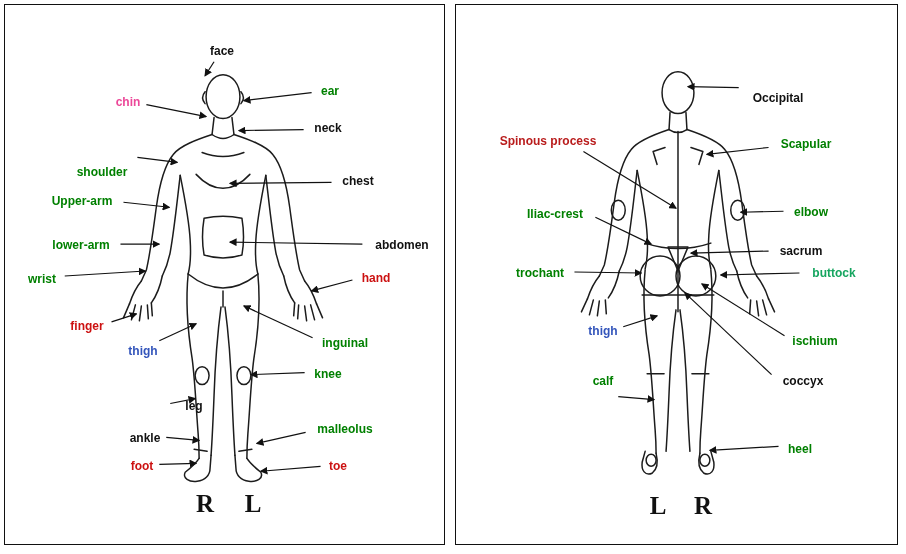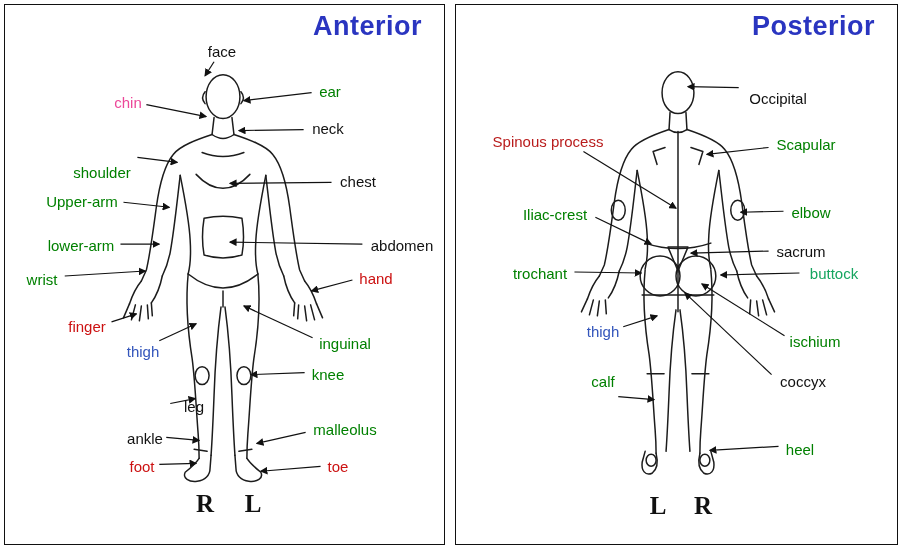--- a/index.html
+++ b/index.html
@@ -14,35 +14,34 @@
   .panel[data-panel-index="0"]{left:4px;width:441px;}
   .panel[data-panel-index="1"]{left:455px;width:443px;}
   .panel .title{
     position:absolute;top:6px;right:22px;margin:0;
     font-size:27px;font-weight:bold;letter-spacing:.5px;z-index:3;
   }
   svg.figure{position:absolute;left:0;top:0;width:100%;height:100%;z-index:1;}
   .labels{position:absolute;left:0;top:0;right:0;bottom:0;z-index:2;}
   .part-label{
     position:absolute;transform:translate(-50%,-50%);
-    font-size:15px;font-weight:normal;white-space:nowrap;
+    font-size:12px;font-weight:bold;white-space:nowrap;
   }
   .letter{
     position:absolute;transform:translate(-50%,-50%);
     font-family:"Liberation Serif",serif;
     font-size:25px;font-weight:bold;color:#111;
   }
 </style>
 </head>
 <body>
 
 <div class="canvas">
 
   <section class="panel" data-panel-index="0">
-    <h2 class="title" style="color: rgb(42, 53, 192);">Anterior</h2>
     <svg class="figure" xmlns="http://www.w3.org/2000/svg" viewBox="0 0 441 541" preserveAspectRatio="none">
         <defs>
           <marker id="ah0" viewBox="0 0 10 10" refX="8.5" refY="5" markerWidth="6.5" markerHeight="6.5" orient="auto">
             <path d="M0,0 L10,5 L0,10 Z" fill="#111"></path>
           </marker>
         </defs>
         <path d="M 202 92 a 17 22 0 1 0 34 0 a 17 22 0 1 0 -34 0" fill="none" stroke="#1c1c1c" stroke-width="1.5" stroke-linecap="round" stroke-linejoin="round"></path>
         <path d="M 201 87 q -5 6 0 12" fill="none" stroke="#1c1c1c" stroke-width="1.5" stroke-linecap="round" stroke-linejoin="round"></path>
         <path d="M 237 87 q 5 6 0 12" fill="none" stroke="#1c1c1c" stroke-width="1.5" stroke-linecap="round" stroke-linejoin="round"></path>
         <path d="M 210 113 L 208 130" fill="none" stroke="#1c1c1c" stroke-width="1.5" stroke-linecap="round" stroke-linejoin="round"></path>
@@ -124,21 +123,20 @@
         <span class="part-label" style="left: 340px; top: 424px; color: rgb(0, 128, 0);">malleolus</span>
         <span class="part-label" style="left: 140px; top: 433px; color: rgb(17, 17, 17);">ankle</span>
         <span class="part-label" style="left: 137px; top: 461px; color: rgb(204, 17, 17);">foot</span>
         <span class="part-label" style="left: 333px; top: 461px; color: rgb(204, 17, 17);">toe</span>
         <span class="letter" style="left: 200px; top: 499px;">R</span>
         <span class="letter" style="left: 248px; top: 499px;">L</span>
       </div>
   </section>
 
   <section class="panel" data-panel-index="1">
-    <h2 class="title" style="color: rgb(42, 53, 192);">Posterior</h2>
     <svg class="figure" xmlns="http://www.w3.org/2000/svg" viewBox="0 0 443 541" preserveAspectRatio="none">
         <defs>
           <marker id="ah1" viewBox="0 0 10 10" refX="8.5" refY="5" markerWidth="6.5" markerHeight="6.5" orient="auto">
             <path d="M0,0 L10,5 L0,10 Z" fill="#111"></path>
           </marker>
         </defs>
         <path d="M 207 88 a 16 21 0 1 0 32 0 a 16 21 0 1 0 -32 0" fill="none" stroke="#1c1c1c" stroke-width="1.5" stroke-linecap="round" stroke-linejoin="round"></path>
         <path d="M 215 108 L 214 125" fill="none" stroke="#1c1c1c" stroke-width="1.5" stroke-linecap="round" stroke-linejoin="round"></path>
         <path d="M 231 108 L 232 125" fill="none" stroke="#1c1c1c" stroke-width="1.5" stroke-linecap="round" stroke-linejoin="round"></path>
         <path d="M 214 125 Q 223 131 232 125" fill="none" stroke="#1c1c1c" stroke-width="1.5" stroke-linecap="round" stroke-linejoin="round"></path>

